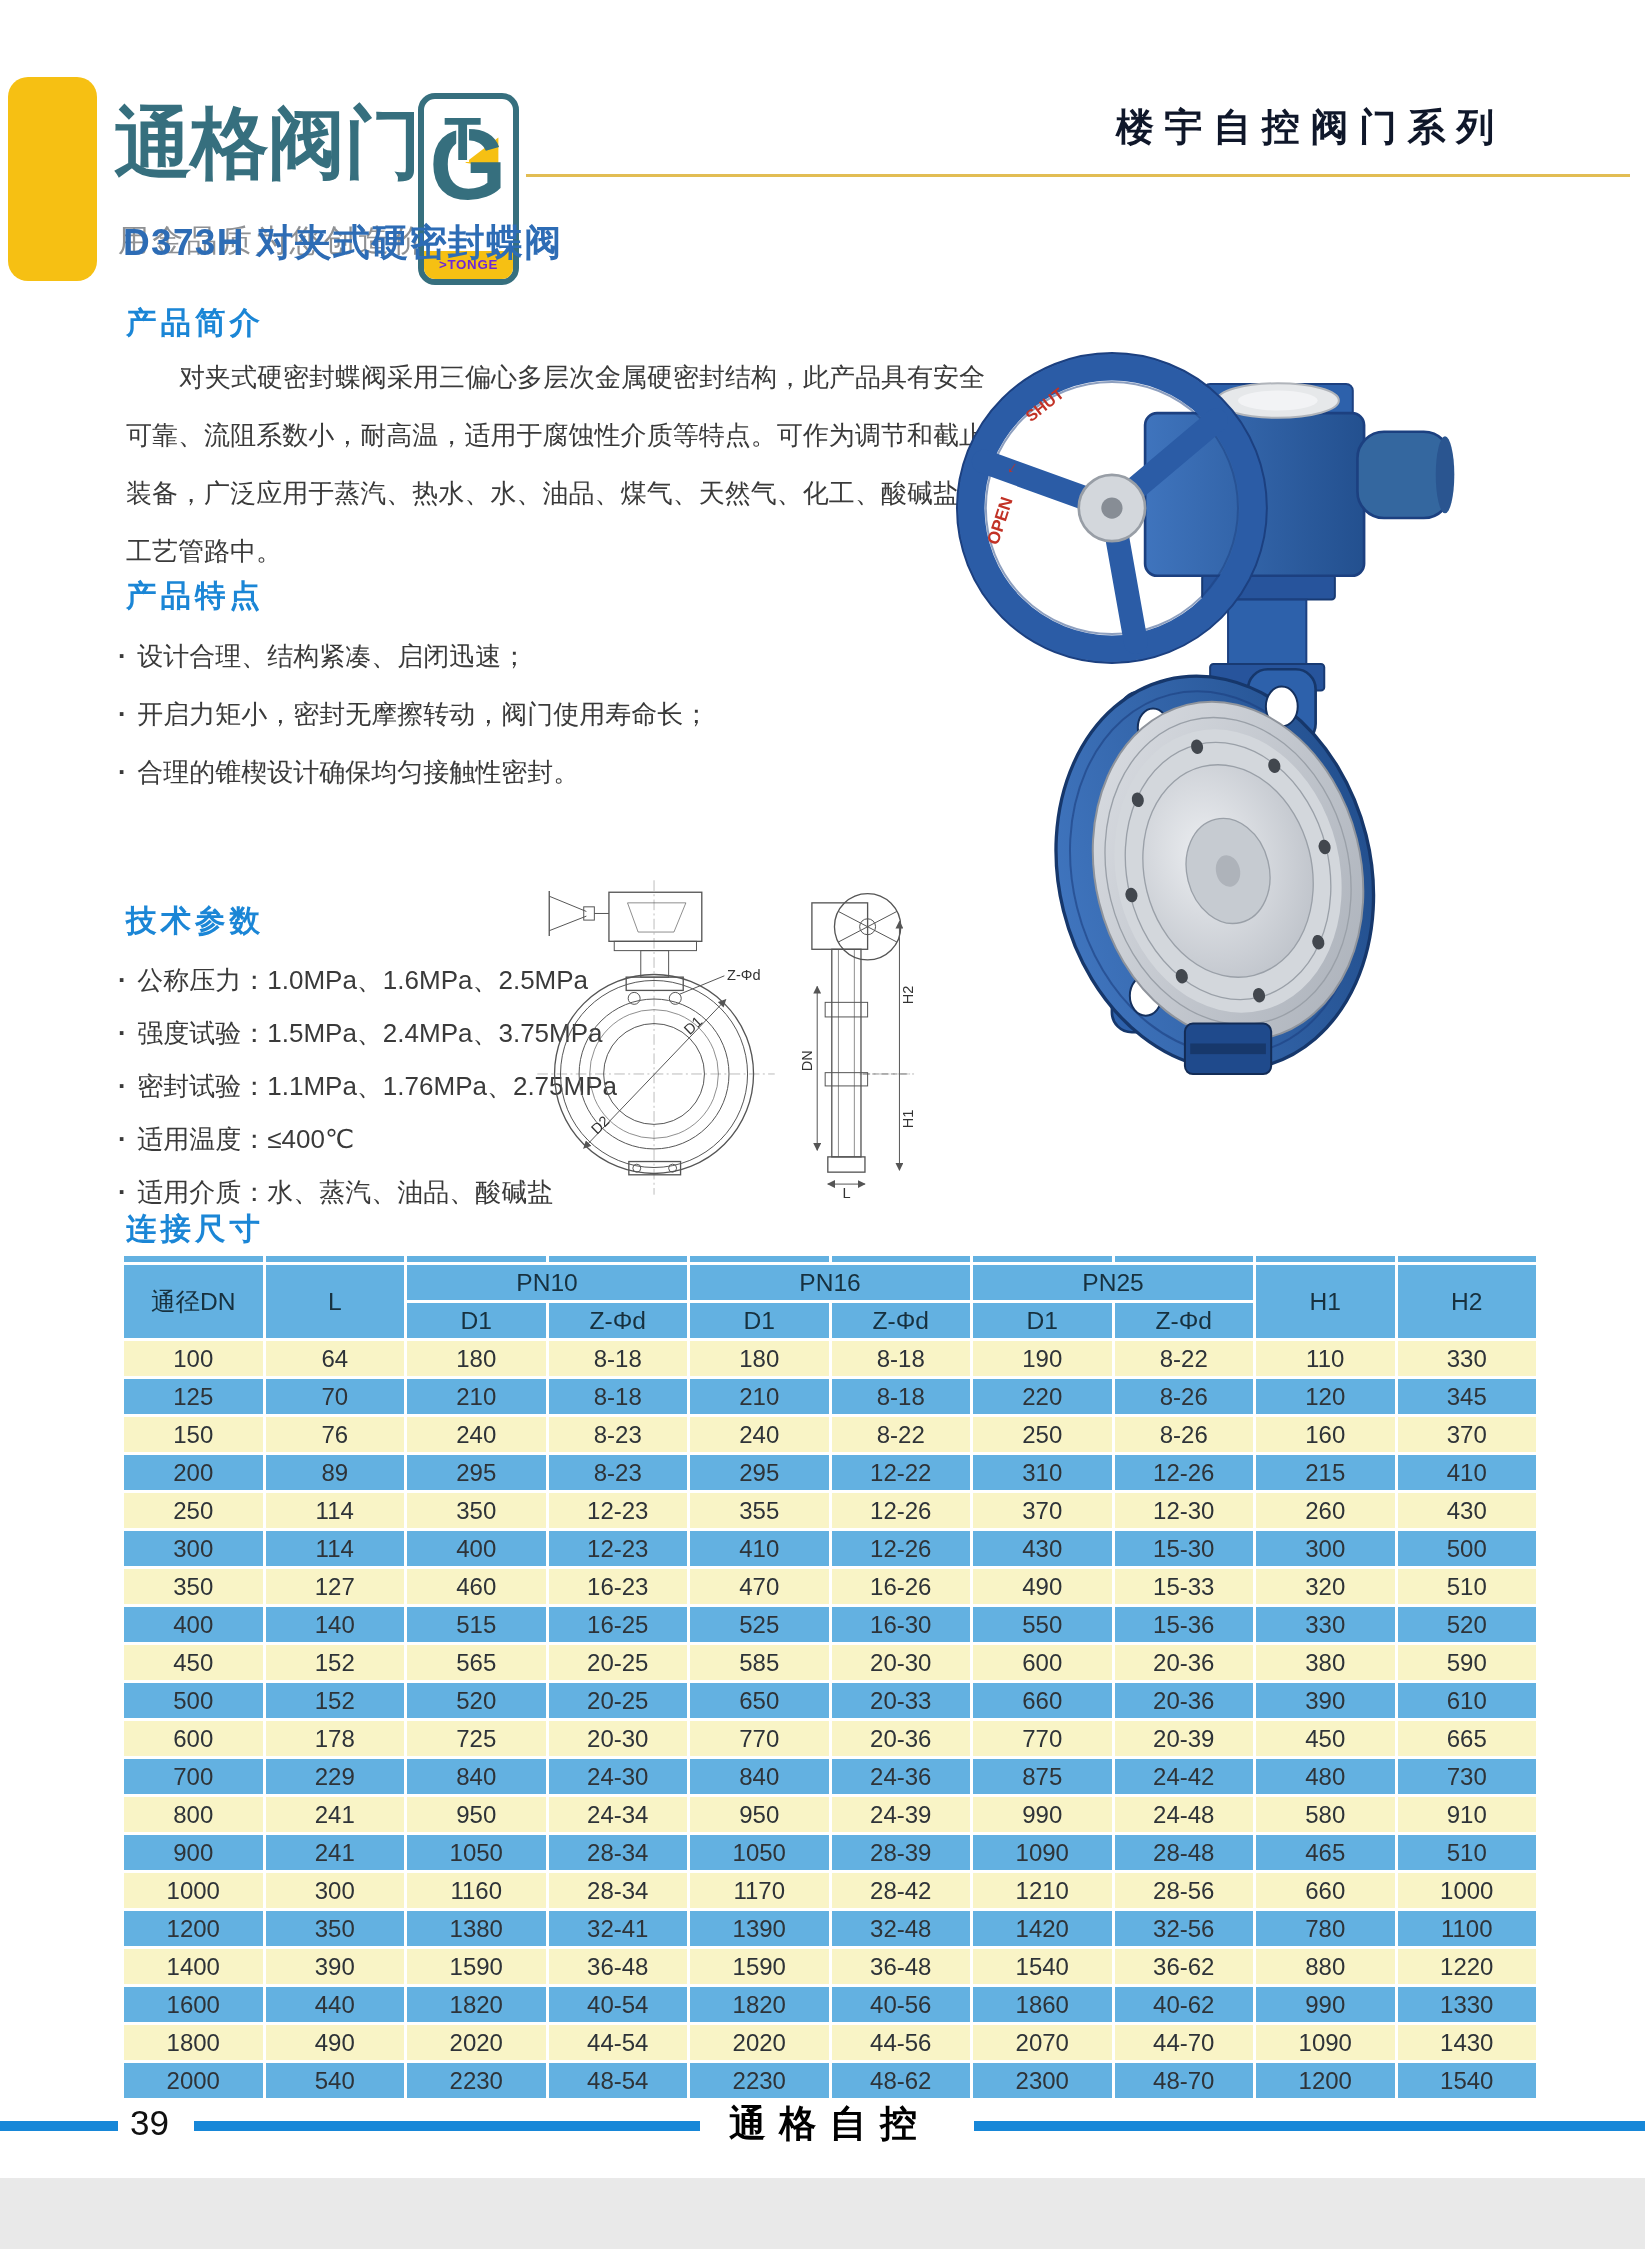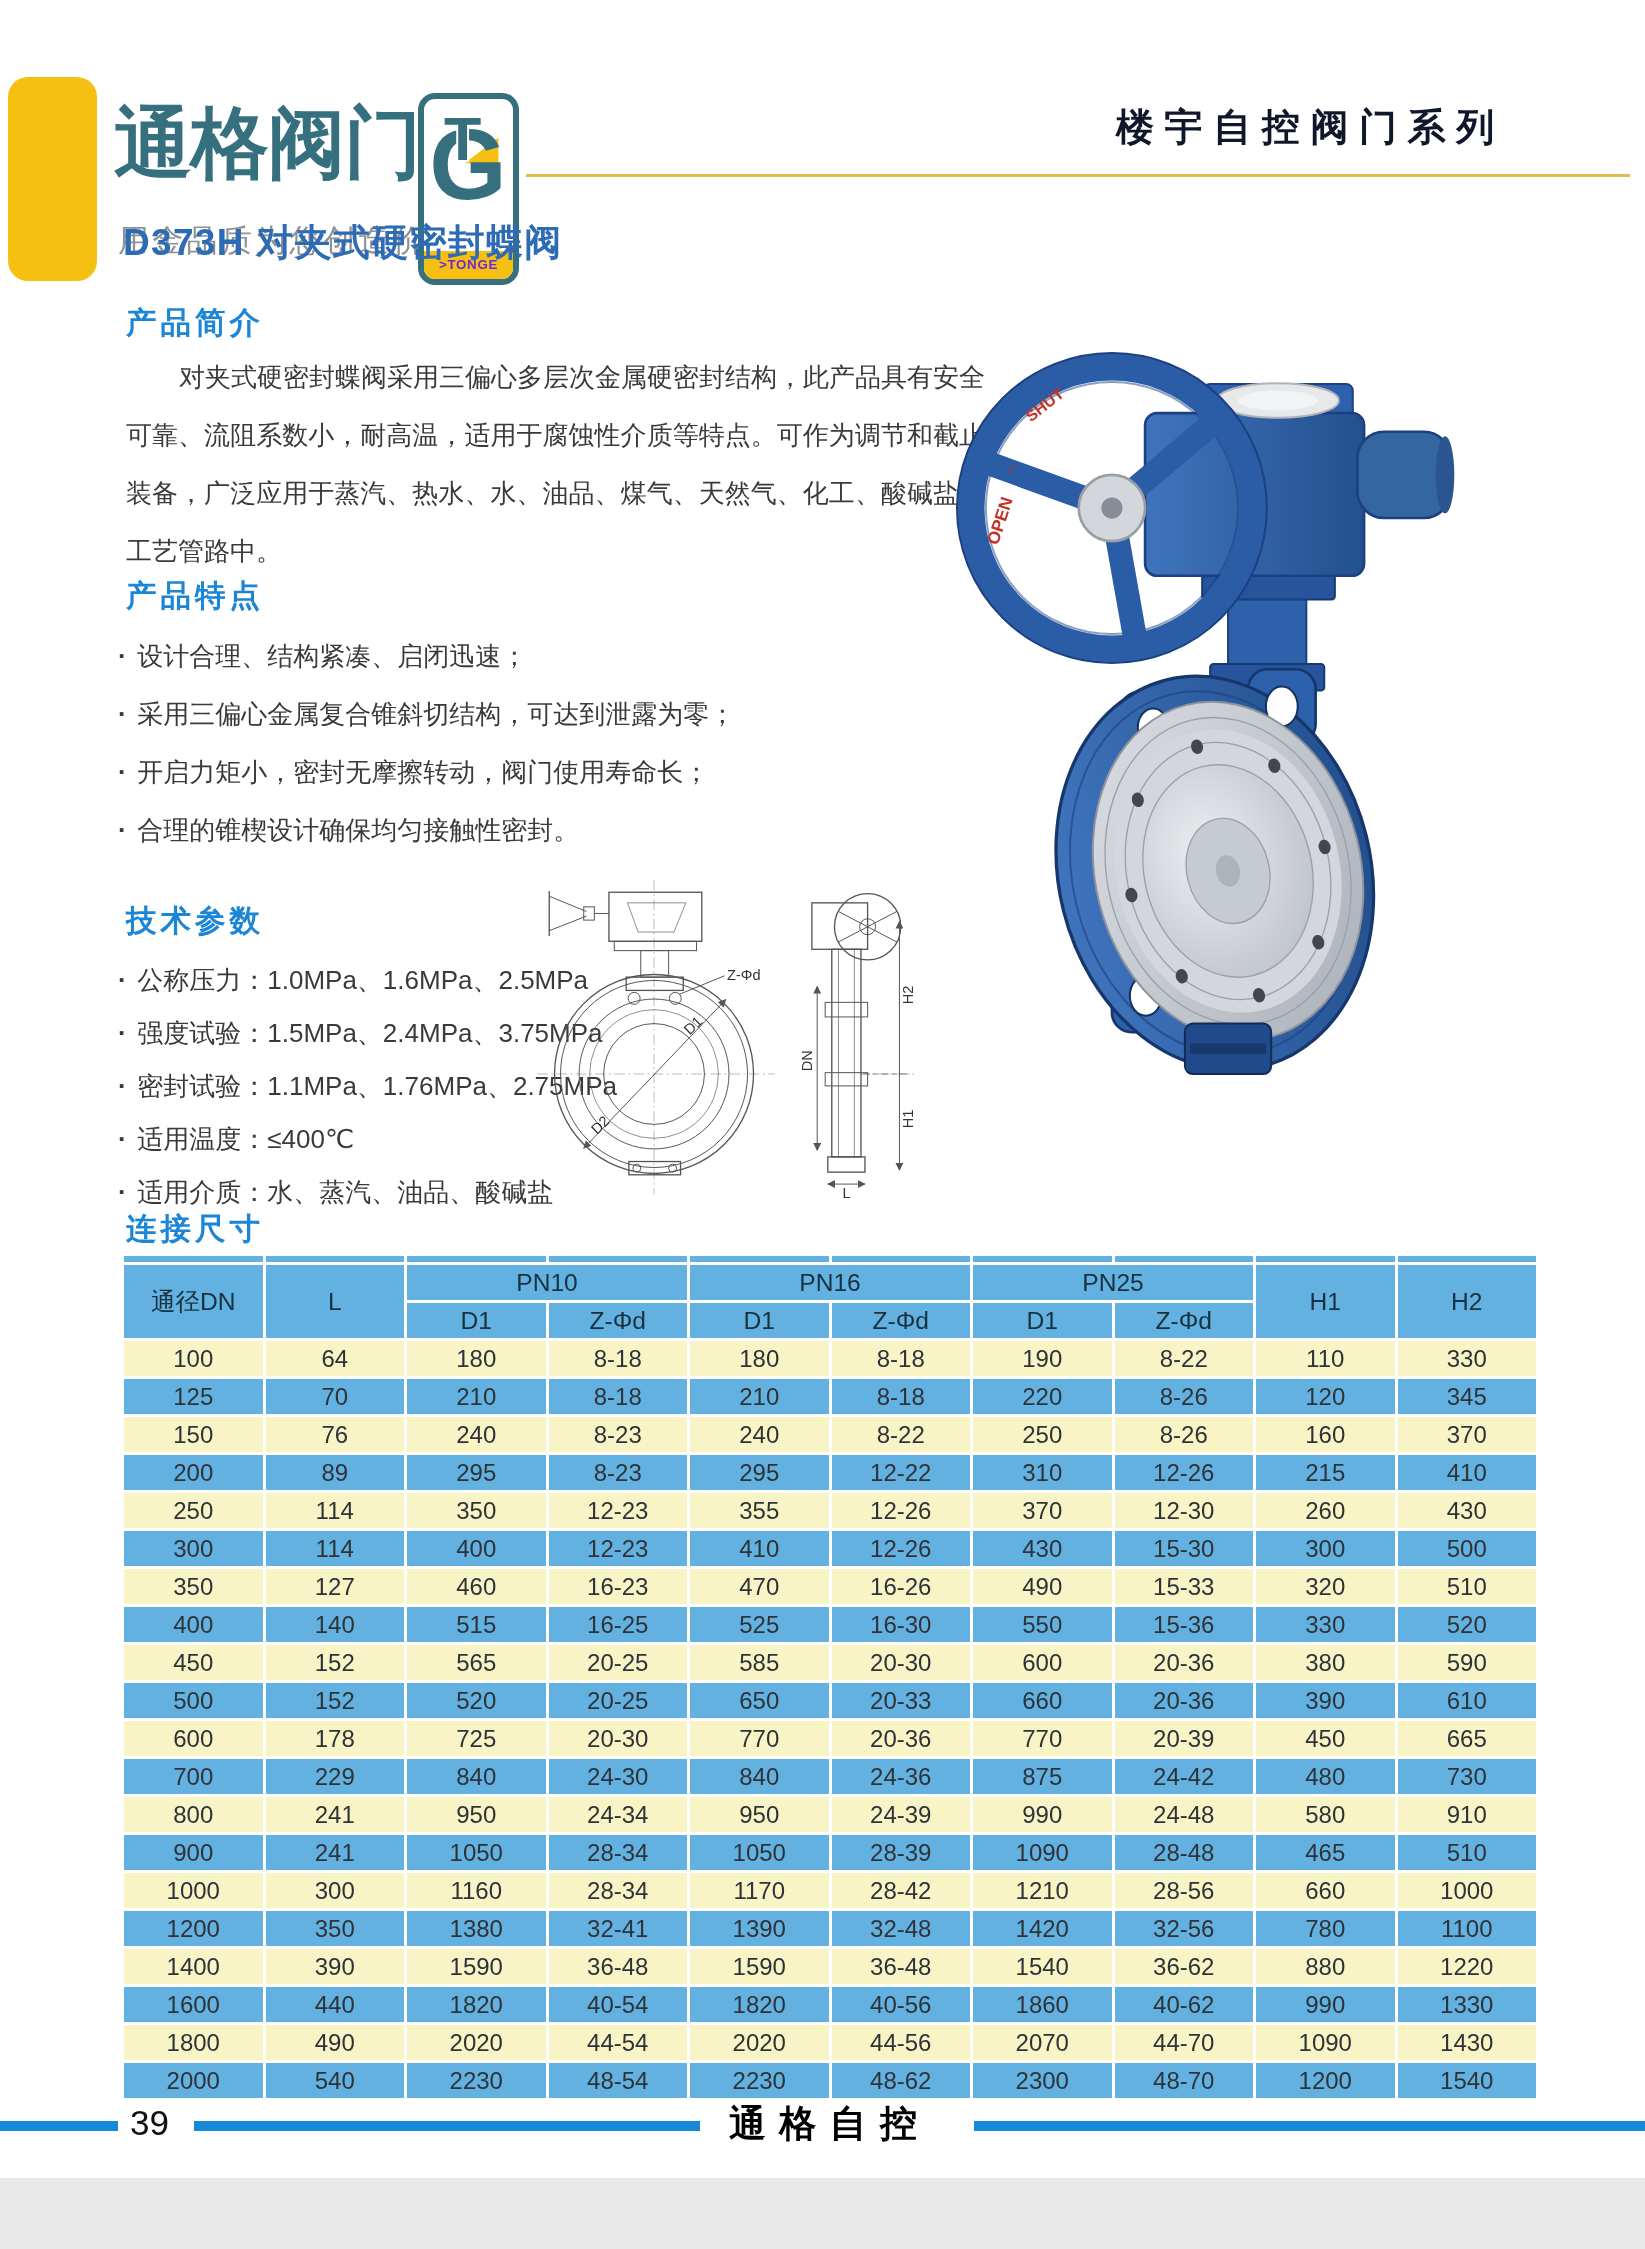--- a/index.html
+++ b/index.html
@@ -75,21 +75,20 @@
   <div class="abs gold-line"></div>
 
   <div class="abs page-title">D373H 对夹式硬密封蝶阀</div>
 
   <div class="abs sec-h h-intro">产品简介</div>
   <div class="abs intro-body">对夹式硬密封蝶阀采用三偏心多层次金属硬密封结构，此产品具有安全可靠、流阻系数小，耐高温，适用于腐蚀性介质等特点。可作为调节和截止装备，广泛应用于蒸汽、热水、水、油品、煤气、天然气、化工、酸碱盐等工艺管路中。</div>
 
   <div class="abs sec-h h-feat">产品特点</div>
   <ul class="abs bullets feat-list">
       <li>设计合理、结构紧凑、启闭迅速；</li>
-      <li>采用三偏心金属复合锥斜切结构，可达到泄露为零；</li>
       <li>开启力矩小，密封无摩擦转动，阀门使用寿命长；</li>
       <li>合理的锥楔设计确保均匀接触性密封。</li>
     </ul>
 
   <div class="abs sec-h h-tech">技术参数</div>
   <ul class="abs bullets tech-list">
       <li>公称压力：1.0MPa、1.6MPa、2.5MPa</li>
       <li>强度试验：1.5MPa、2.4MPa、3.75MPa</li>
       <li>密封试验：1.1MPa、1.76MPa、2.75MPa</li>
       <li>适用温度：≤400℃</li>

